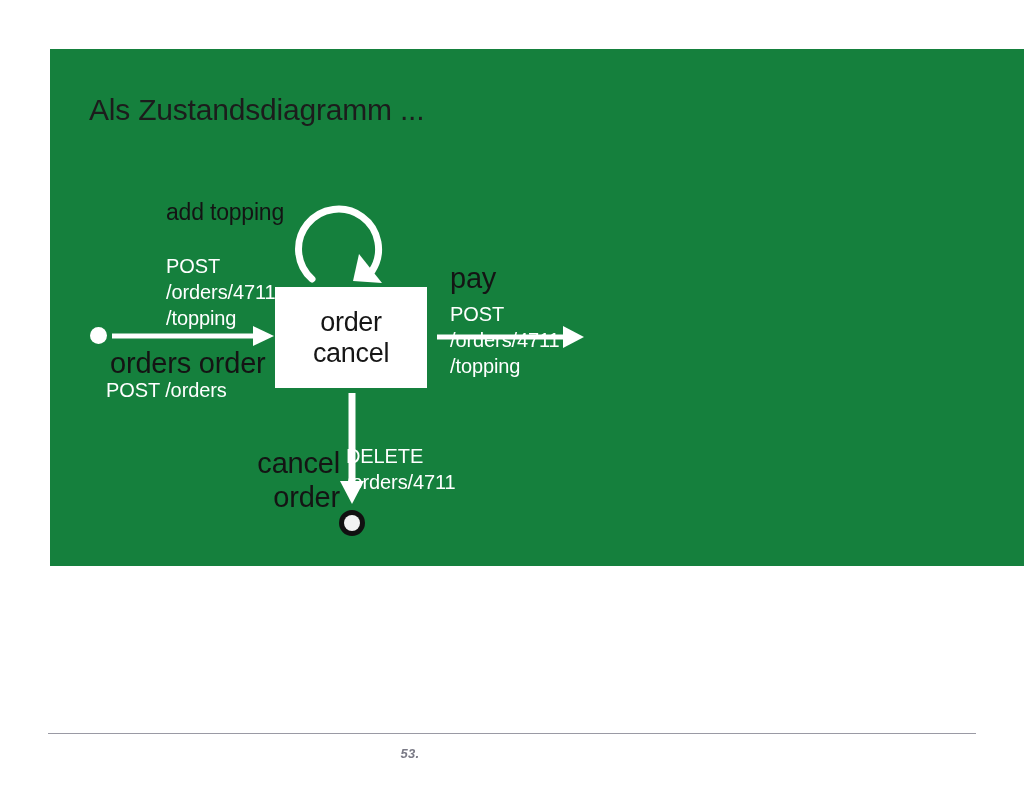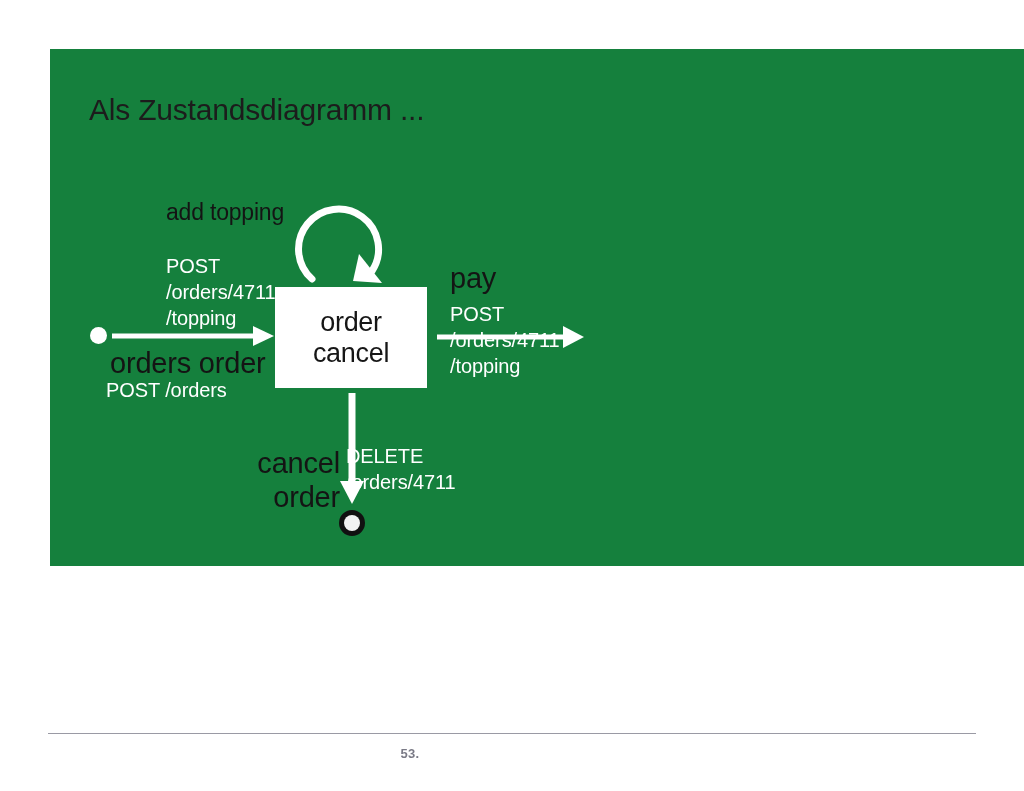--- a/index.html
+++ b/index.html
@@ -125,20 +125,21 @@
   #page-number {
     position: absolute;
     left: 0;
     top: 746px;
     width: 820px;
     text-align: center;
     font-size: 13px;
     font-weight: bold;
     color: #7a7a86;
     letter-spacing: 0.3px;
+    font-style: italic;
   }
 </style>
 </head>
 <body>
 
 <div id="slide">
 
   <div id="slide-title">Als Zustandsdiagramm ...</div>
 
   <svg id="arrows" viewBox="0 0 919 517" xmlns="http://www.w3.org/2000/svg">

